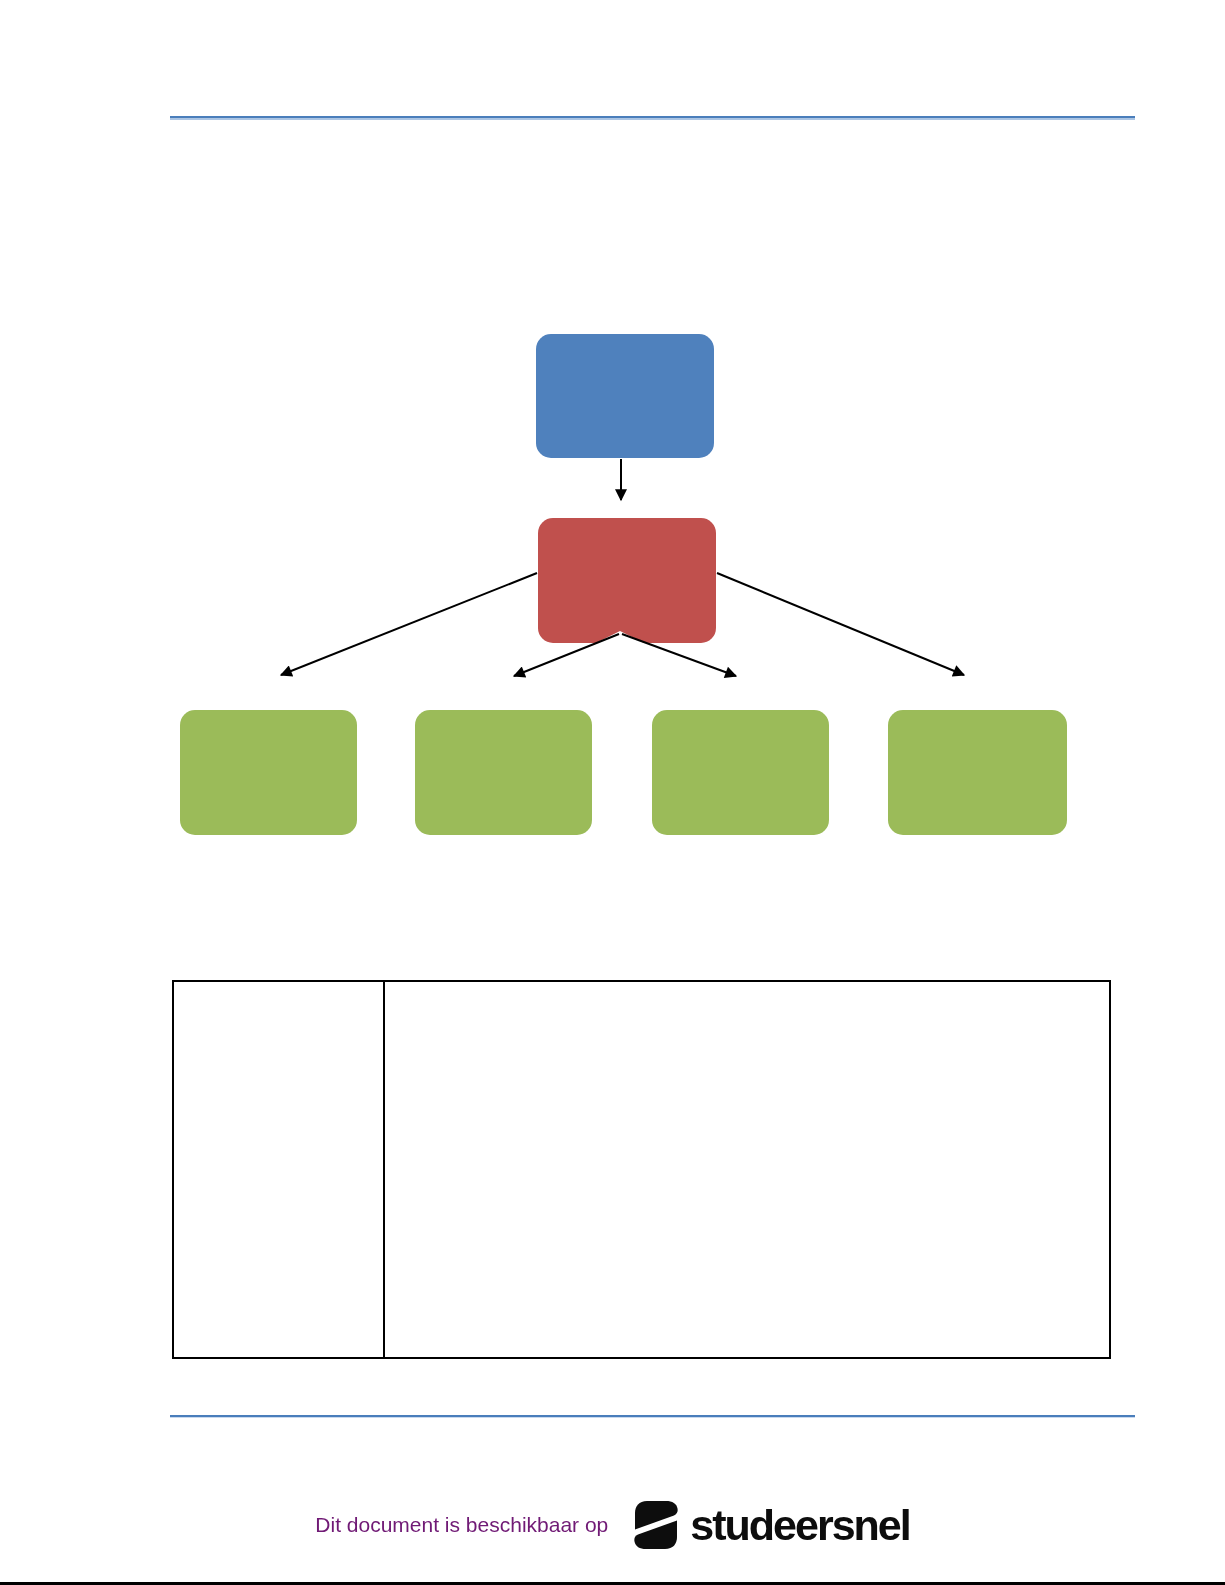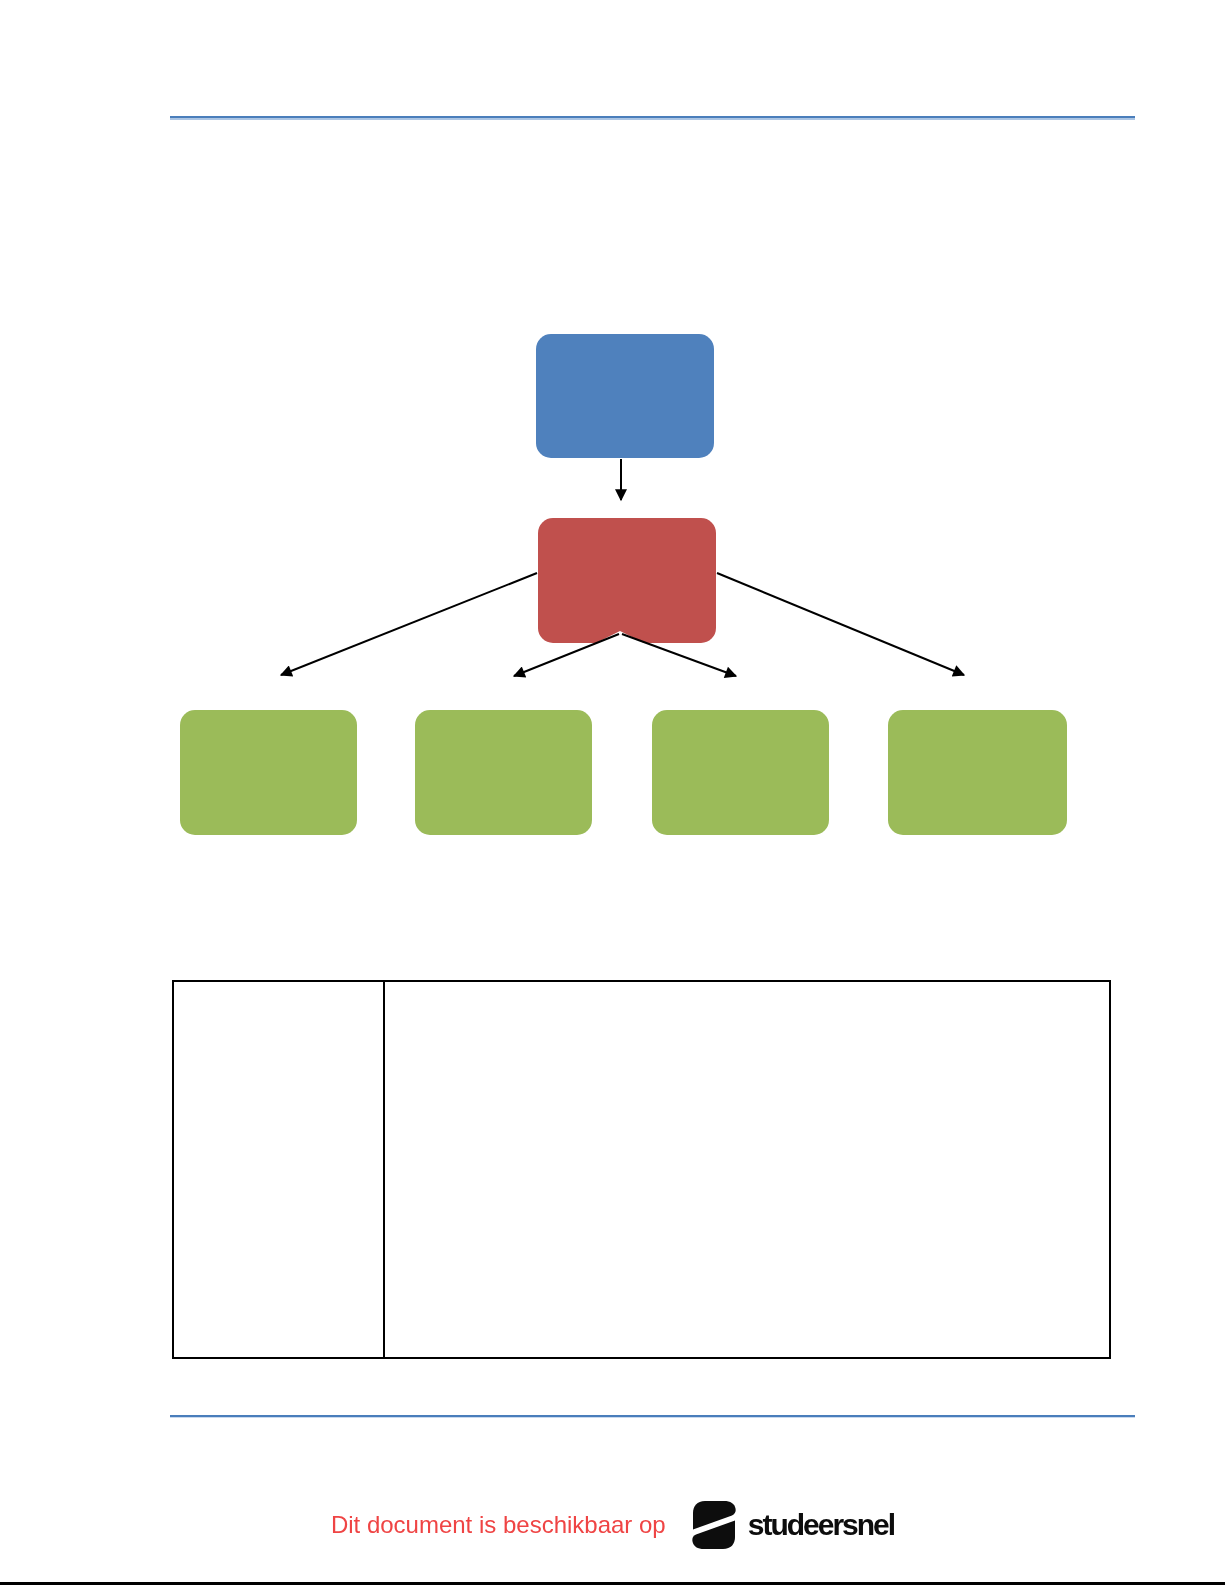--- a/index.html
+++ b/index.html
@@ -42,24 +42,24 @@
     border: 2px solid #000; display: flex; background: #fff;
   }
   .cell-left  { width: 211px; border-right: 2px solid #000; }
   .cell-right { flex: 1; }
 
   
   .footer-row {
     position: absolute; left: 0; top: 1494px; width: 1225px; height: 62px;
     display: flex; align-items: center; justify-content: center; gap: 26px;
   }
-  .availability { font-size: 24px; color: #ef4444; white-space: nowrap; }
+  .availability { font-size: 21px; color: #701a75; white-space: nowrap; }
   .brand { display: flex; align-items: center; gap: 12px; }
   .brand .wordmark {
-    font-size: 30px; font-weight: bold; letter-spacing: -2px;
+    font-size: 43px; font-weight: bold; letter-spacing: -2px;
     color: #0d0d0d; line-height: 1; white-space: nowrap;
   }
 
   .bottom-edge { position: absolute; left: 0; top: 1582px; width: 1225px; height: 3px; background: #000; }
 </style>
 </head>
 <body>
 
 <div id="page">
 

